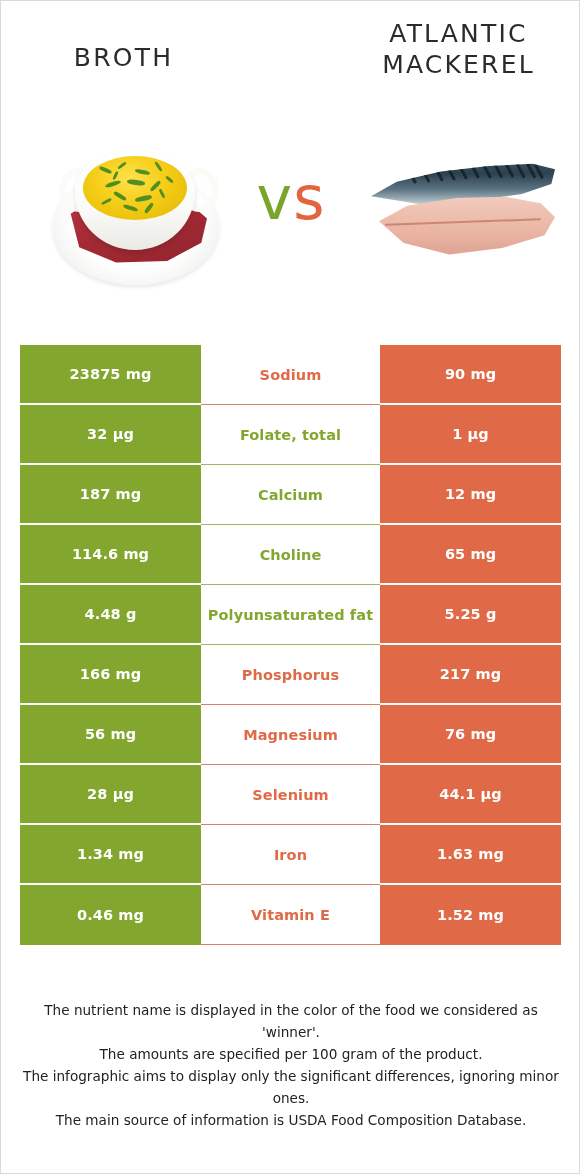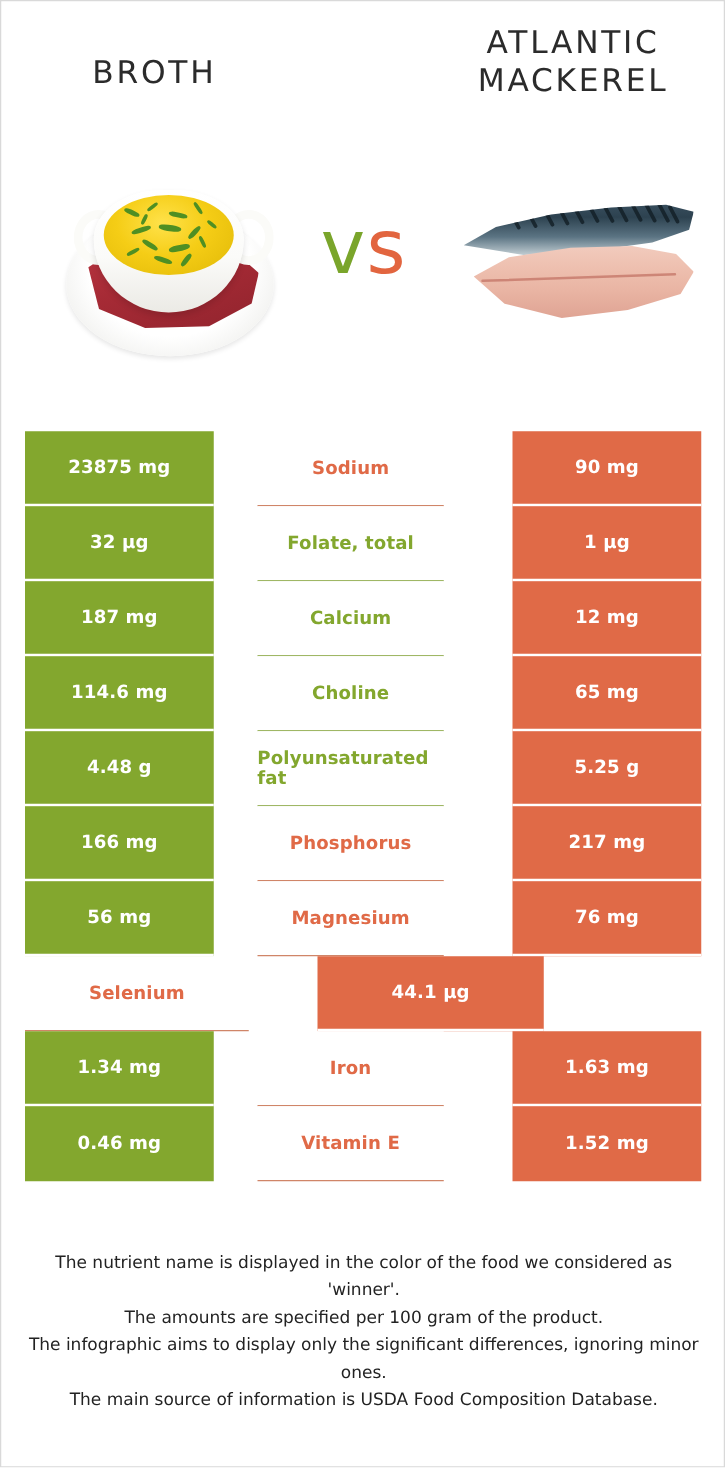--- a/index.html
+++ b/index.html
@@ -187,21 +187,20 @@
     left: 19px;
     top: 344px;
     width: 541px;
     height: 600px;
   }
   .row {
     display: flex;
     width: 541px;
     height: 60px;
     box-sizing: border-box;
-    gap: 35px;
   }
   .cell {
     display: flex;
     align-items: center;
     justify-content: center;
     box-sizing: border-box;
     font-size: 14.5px;
     font-weight: 700;
     letter-spacing: 0.1px;
     font-family: "DejaVu Sans", sans-serif;
@@ -210,21 +209,20 @@
     width: 181px;
     background: #83a72e;
     color: #ffffff;
     border-bottom: 2px solid #ffffff;
   }
   .cell-right {
     width: 181px;
     background: #e06a47;
     color: #ffffff;
     border-bottom: 2px solid #ffffff;
-    margin-left: 20px;
   }
   .cell-mid {
     width: 179px;
     background: #ffffff;
     box-sizing: border-box;
   }
   .cell-mid.win-green {
     color: #83a72e;
     border-bottom: 1px solid #9fb765;
   }
@@ -349,20 +347,21 @@
       <div class="cell cell-right">217 mg</div>
     </div>
 
     <div class="row">
       <div class="cell cell-left">56 mg</div>
       <div class="cell cell-mid win-orange">Magnesium</div>
       <div class="cell cell-right">76 mg</div>
     </div>
 
     <div class="row">
+      <div class="cell cell-left">28 µg</div>
       <div class="cell cell-mid win-orange">Selenium</div>
       <div class="cell cell-right">44.1 µg</div>
     </div>
 
     <div class="row">
       <div class="cell cell-left">1.34 mg</div>
       <div class="cell cell-mid win-orange">Iron</div>
       <div class="cell cell-right">1.63 mg</div>
     </div>
 

